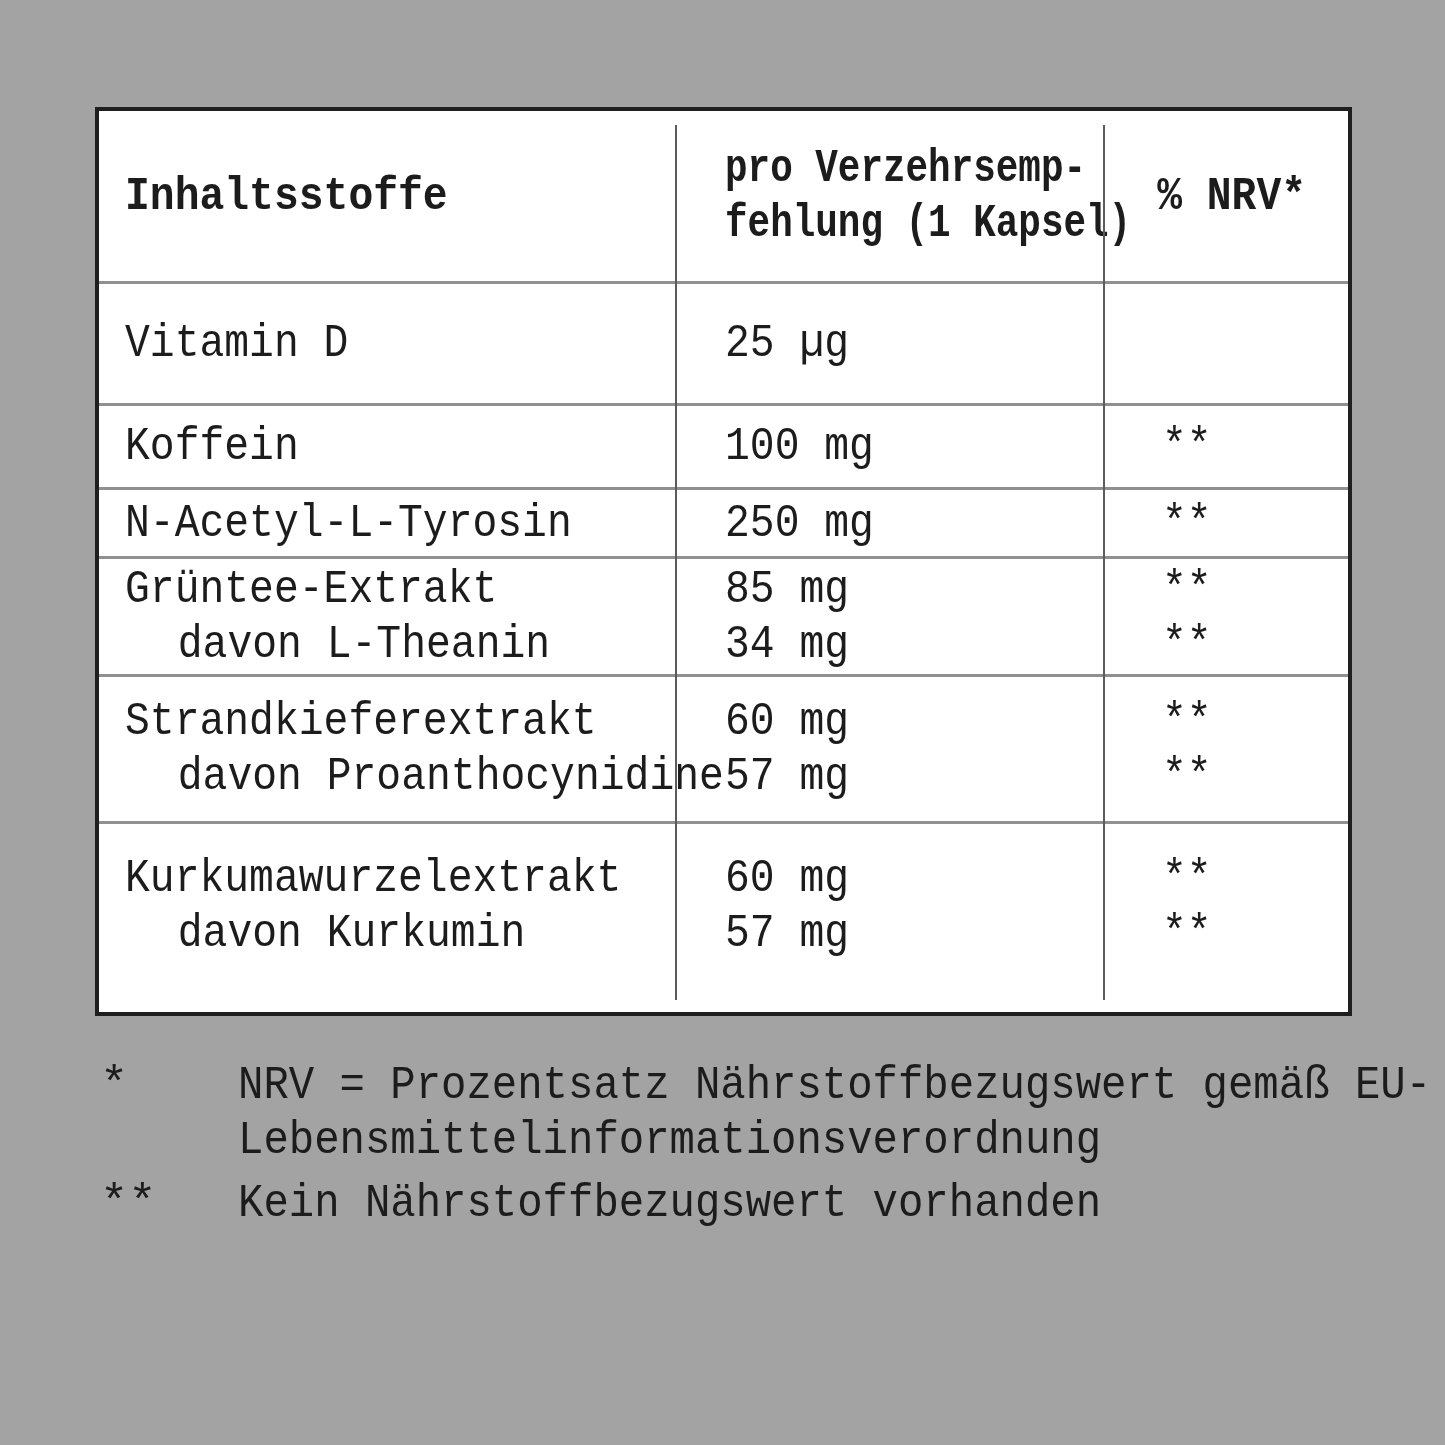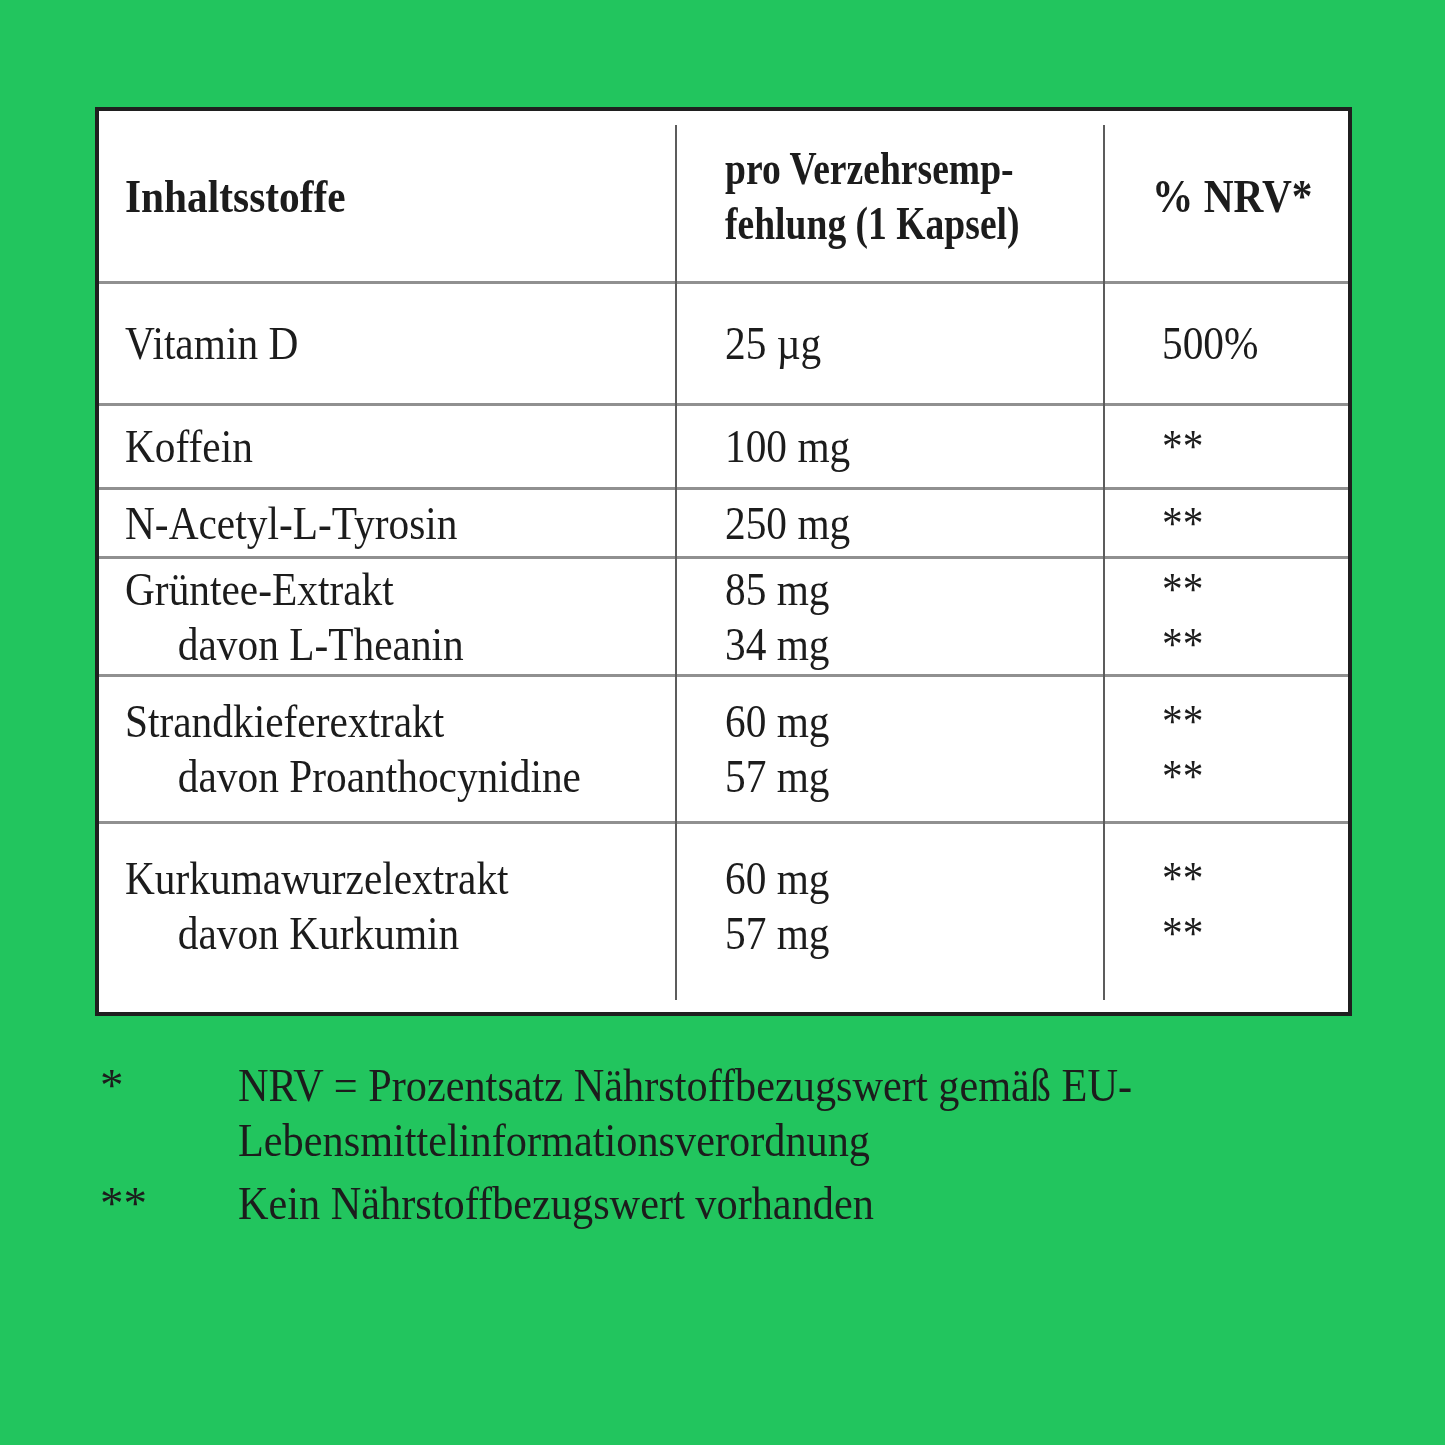--- a/index.html
+++ b/index.html
@@ -4,22 +4,22 @@
 <style>
   html, body {
     margin: 0;
     padding: 0;
     background: #ffffff;
   }
   .canvas {
     position: relative;
     width: 1445px;
     height: 1445px;
-    background: #22c55e;
-    font-family: Liberation Serif, serif;
+    background: #a3a3a3;
+    font-family: Liberation Mono, monospace;
     color: #1c1c1c;
     overflow: hidden;
   }
 
   
   .ntable {
     position: absolute;
     left: 95px;
     top: 107px;
     width: 1257px;
@@ -121,23 +121,20 @@
       </div>
     </div>
 
     <div class="trow bordered" style="height:122px">
       <div class="cell c1">
         <span class="line">Vitamin D</span>
       </div>
       <div class="cell c2">
         <span class="line">25 µg</span>
       </div>
-      <div class="cell c3">
-        <span class="line">500%</span>
-      </div>
     </div>
 
     <div class="trow bordered" style="height:84px">
       <div class="cell c1">
         <span class="line">Koffein</span>
       </div>
       <div class="cell c2">
         <span class="line">100 mg</span>
       </div>
       <div class="cell c3">

